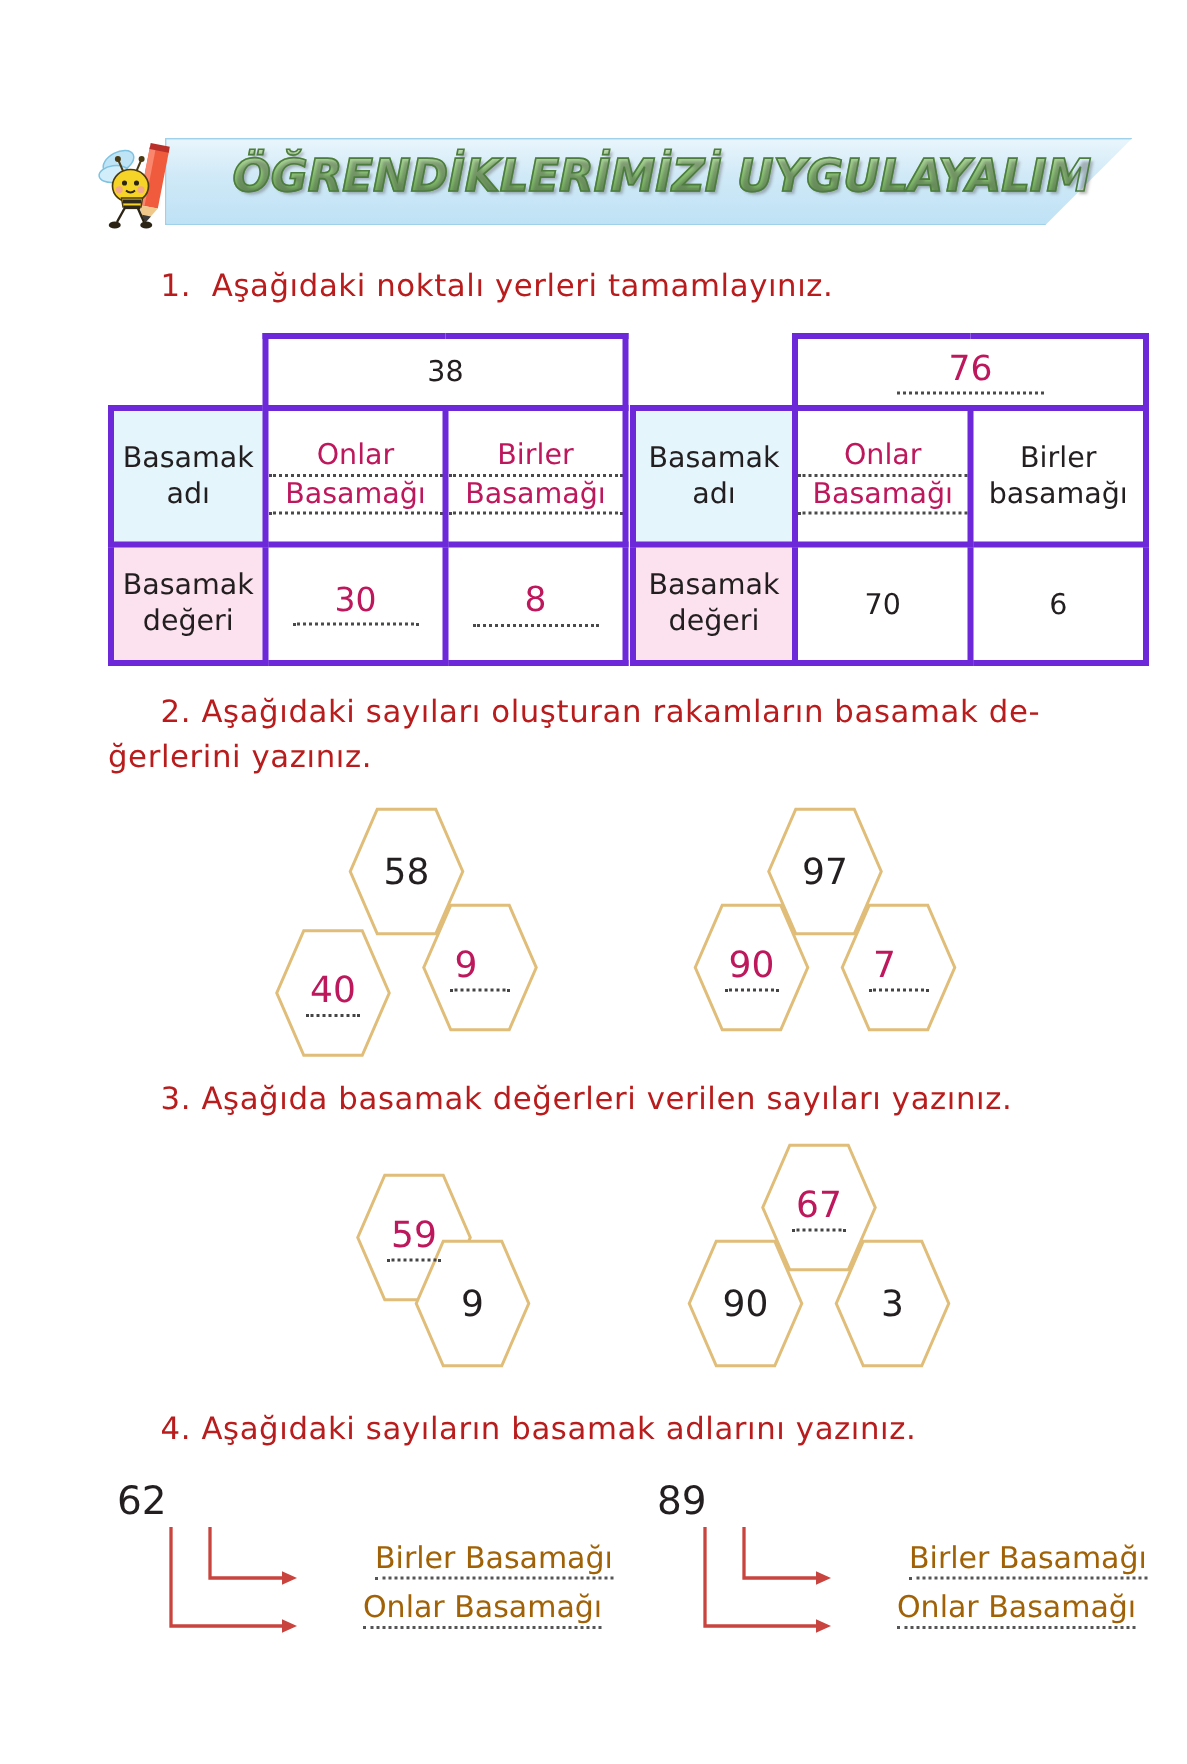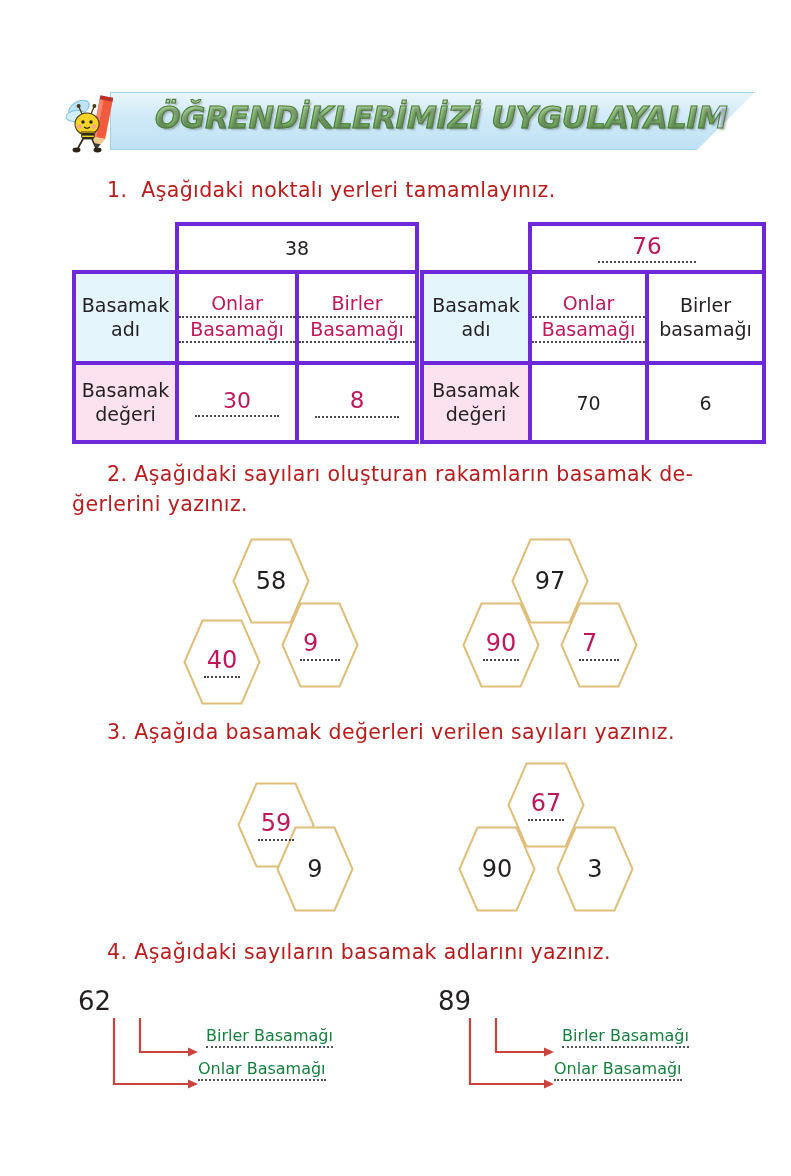--- a/index.html
+++ b/index.html
@@ -113,25 +113,26 @@
   
   .numlabel {
     position: absolute;
     font-family: "DejaVu Sans", sans-serif;
     font-size: 26px;
     color: #231f20;
   }
   .handw {
     position: absolute;
     font-family: "DejaVu Sans", sans-serif;
-    font-size: 16px;
-    color: #15803d;
+    font-size: 20px;
+    color: #a16207;
     white-space: nowrap;
     border-bottom: 2px dotted #555;
     padding-bottom: 1px;
+    margin-left: 44px;
   }
 </style>
 </head>
 <body>
 
 <div class="banner-wrap">
   <div class="banner-shape"></div>
   <div class="bee">
     <svg width="60" height="62" viewBox="0 0 60 62">
       <g>

